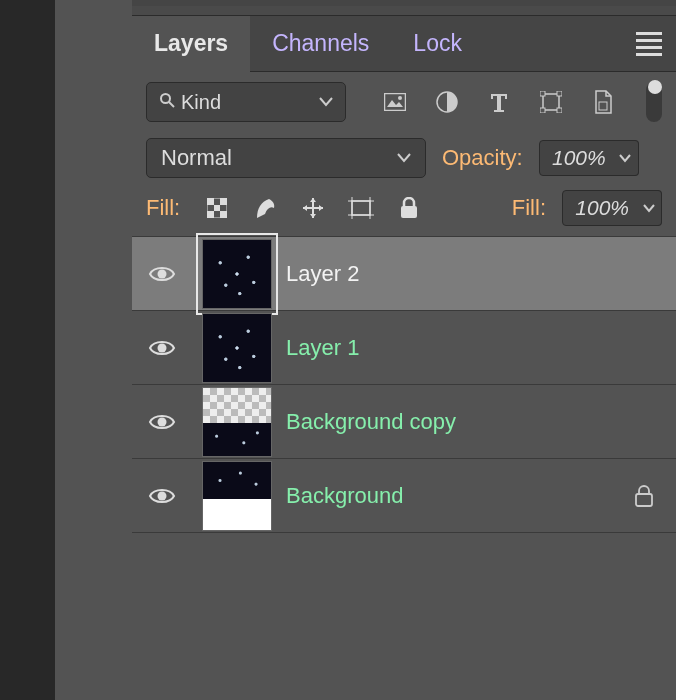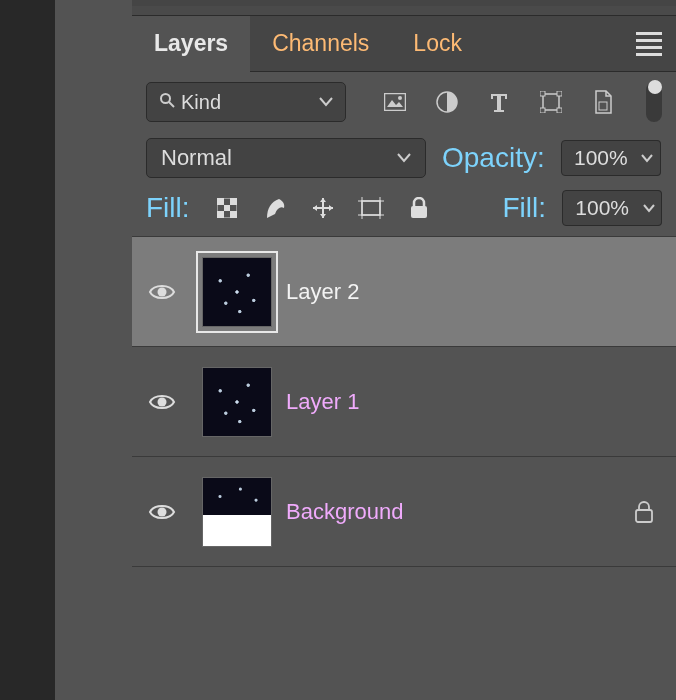--- a/index.html
+++ b/index.html
@@ -2,50 +2,50 @@
 <html><head>
 <meta charset="utf-8">
 <style>
   * { box-sizing: border-box; margin: 0; padding: 0; font-family: -apple-system, "Helvetica Neue", Arial, sans-serif; }
   body { background: #454545; width: 676px; height: 700px; overflow: hidden; color: #ddd; }
   .canvas-col { position:absolute; left:0; top:0; width:55px; height:700px; background:#282828; }
   .gutter    { position:absolute; left:55px; top:0; width:77px; height:700px; background:#535353; }
   .panel     { position:absolute; left:132px; top:6px; width:544px; height:700px; background:#535353; }
   .top-strip { height:10px; background:#4a4a4a; border-bottom:1px solid #2b2b2b; }
   .tabs { display:flex; align-items:center; height:56px; background:#454545; border-bottom:1px solid #2b2b2b; }
-  .tab { padding:0 22px; height:56px; display:flex; align-items:center; font-size:23px; color:#fdba74; cursor:pointer; }
+  .tab { padding:0 22px; height:56px; display:flex; align-items:center; font-size:23px; color:#c4b5fd; cursor:pointer; }
   .tab.active { background:#535353; color:#e8e8e8; font-weight:600; }
   .flex-spacer { flex:1; }
   .menu-icon { width:26px; margin-right:14px; cursor:pointer; }
   .menu-icon div { height:3px; background:#ddd; margin:4px 0; }
 
   .row { display:flex; align-items:center; padding:10px 14px; gap:16px; }
   .row.tight { padding-top:6px; padding-bottom:6px; }
 
   .dropdown { display:flex; align-items:center; background:#434343; border:1px solid #2b2b2b; border-radius:5px; height:40px; color:#ddd; cursor:pointer; }
   .dropdown.kind { width:216px; padding:0 12px; }
   .dropdown.blend { width:280px; padding:0 14px; font-size:22px;gap:11px; }
   .dropdown .chev { margin-left:auto; }
   .chev svg { display:block; }
 
   .filter-icons { display:flex; align-items:center; gap:26px; margin-left:20px; }
   .ficon { width:26px; height:26px; display:flex; align-items:center; justify-content:center; color:#ccc; cursor:pointer; }
   .toggle-pill { width:18px; height:40px; background:#3a3a3a; border-radius:10px; position:relative; margin-left:14px; cursor:pointer; }
   .toggle-pill::after { content:""; position:absolute; top:-2px; left:2px; width:14px; height:14px; border-radius:50%; background:#ddd; }
 
-  .label { font-size:28px; color:#7dd3fc; }
-  .valbox { display:flex; align-items:center; background:#434343; border:1px solid #2b2b2b; border-radius:4px; height:36px; padding:4px 10px; font-size:21px; min-width:78px; justify-content:flex-end; }
+  .label { font-size:22px; color:#fdba74; }
+  .valbox { display:flex; align-items:center; background:#434343; border:1px solid #2b2b2b; border-radius:4px; height:36px; padding:4px 10px; font-size:21px; min-width:78px; justify-content:flex-end;font-style:italic; }
   .chev-btn { width:26px; height:36px; background:#434343; border:1px solid #2b2b2b; border-left:none; border-radius:0 4px 4px 0; display:flex; align-items:center; justify-content:center; cursor:pointer; margin-left:-4px;}
 
   .lock-icons { display:flex; align-items:center; gap:22px; margin-left:8px; }
   .licon { width:26px; height:26px; display:flex; align-items:center; justify-content:center; color:#ddd; cursor:pointer; }
 
   .divider { height:1px; background:#3a3a3a; margin-top:4px;}
   .layer-list { }
-  .layer { display:flex; align-items:center; height:110px; border-bottom:1px solid #3a3a3a; background:#535353; }
+  .layer { display:flex; align-items:center; height:74px; border-bottom:1px solid #3a3a3a; background:#535353; }
   .layer.selected { background:#7c7c7c; }
   .vis { width:60px; display:flex; justify-content:center; cursor:pointer; }
   .thumb-wrap { width:82px; height:82px; display:flex; align-items:center; justify-content:center; margin:0 8px 0 4px; position:relative;}
   .thumb { width:70px; height:70px; background:#0a0a18; border:1px solid #666; position:relative; overflow:hidden; }
   .layer.selected .thumb-wrap::before { content:""; position:absolute; inset:0; border:2px solid #e8e8e8; pointer-events:none; }
   .sparkle::before, .sparkle::after { content:""; position:absolute; inset:6px; background:
      radial-gradient(circle at 20% 30%, #bcd 0 1px, transparent 2px),
      radial-gradient(circle at 70% 20%, #bcd 0 1px, transparent 2px),
      radial-gradient(circle at 50% 50%, #cde 0 1px, transparent 2px),
      radial-gradient(circle at 30% 70%, #bcd 0 1px, transparent 2px),
@@ -57,21 +57,21 @@
      background-image:
        radial-gradient(circle at 20% 40%, #bcd 0 1px, transparent 2px),
        radial-gradient(circle at 60% 60%, #bcd 0 1px, transparent 2px),
        radial-gradient(circle at 80% 30%, #bcd 0 1px, transparent 2px); }
   .thumb.bg-layer { background:#fff; }
   .thumb.bg-layer::before { content:""; position:absolute; left:0; right:0; top:0; height:55%; background:#0a0a18;
      background-image:
        radial-gradient(circle at 25% 50%, #bcd 0 1px, transparent 2px),
        radial-gradient(circle at 55% 30%, #bcd 0 1px, transparent 2px),
        radial-gradient(circle at 78% 60%, #bcd 0 1px, transparent 2px);}
-  .layer-name { font-size:22px; color:#f0abfc; flex:1; }
+  .layer-name { font-size:22px; color:#86efac; flex:1; }
   .layer.selected .layer-name { color:#f3f3f3; }
   .lock-badge { width:40px; display:flex; justify-content:center; margin-right:12px; color:#ccc; }
 
   .search-glyph { font-size:18px; margin-right:6px; color:#ccc; }
   .kind-text { font-size:20px; }
 </style>
 </head>
 <body>
 
 <div class="canvas-col"></div>
@@ -247,20 +247,32 @@
         <div class="layer-name">Layer 1</div>
       </div>
       <div class="layer">
         <div class="vis">
           <svg width="28" height="20" viewBox="0 0 28 20">
             <path d="M2 10 C6 2 22 2 26 10 C22 18 6 18 2 10 Z" fill="none" stroke="#ddd" stroke-width="2"></path>
             <circle cx="14" cy="10" r="4.5" fill="#ddd"></circle>
           </svg>
         </div>
         <div class="thumb-wrap">
+          <div class="thumb bgcopy"></div>
+        </div>
+        <div class="layer-name">Background copy</div>
+      </div>
+      <div class="layer">
+        <div class="vis">
+          <svg width="28" height="20" viewBox="0 0 28 20">
+            <path d="M2 10 C6 2 22 2 26 10 C22 18 6 18 2 10 Z" fill="none" stroke="#ddd" stroke-width="2"></path>
+            <circle cx="14" cy="10" r="4.5" fill="#ddd"></circle>
+          </svg>
+        </div>
+        <div class="thumb-wrap">
           <div class="thumb bg-layer"></div>
         </div>
         <div class="layer-name">Background</div>
         <div class="lock-badge">
           <svg width="18" height="22">
             <rect x="1" y="9" width="16" height="12" rx="2" fill="none" stroke="#ccc" stroke-width="1.8"></rect>
             <path d="M4 9 V6 a5 5 0 0 1 10 0 V9" fill="none" stroke="#ccc" stroke-width="1.8"></path>
           </svg>
         </div>
       </div>

